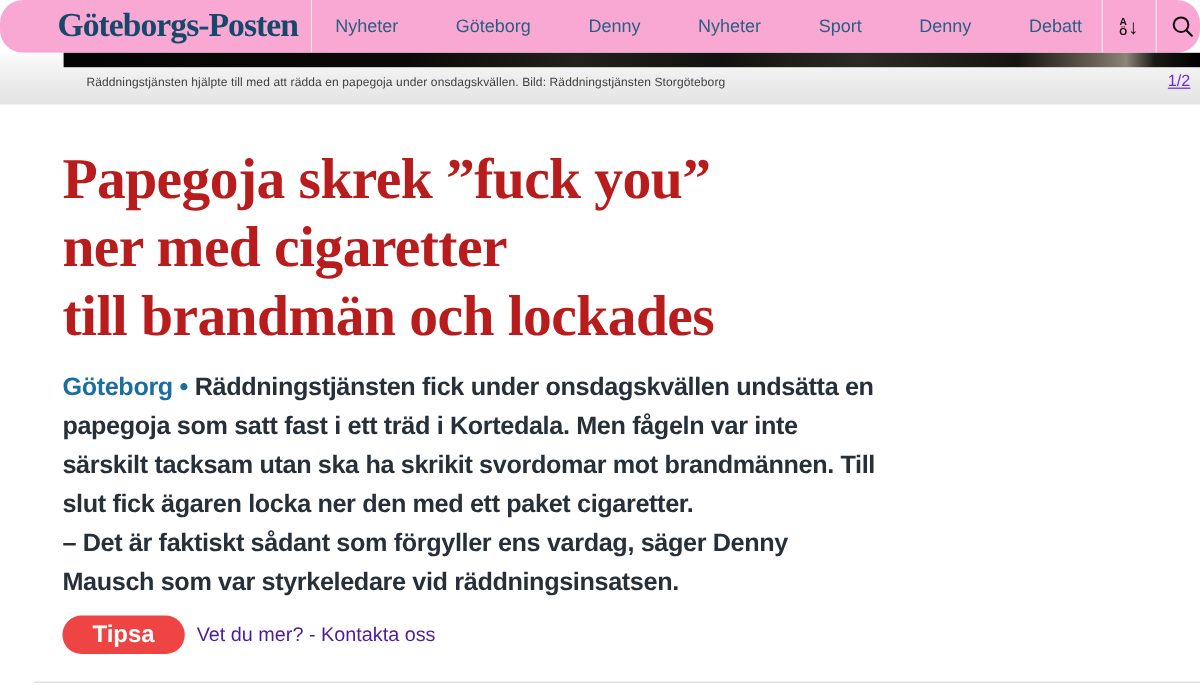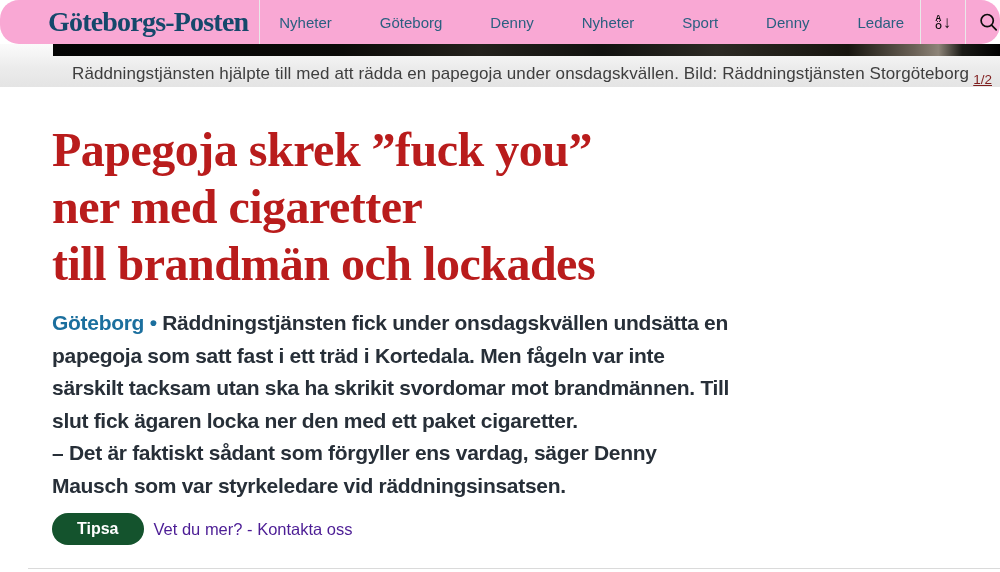--- a/index.html
+++ b/index.html
@@ -35,41 +35,41 @@
   .hero { position:absolute; top:44px; left:0; right:0; height:43px; }
   .caption-band {
     position:absolute; inset:0;
     background:linear-gradient(180deg,#fbfbfb 0%, #ececec 55%, #e4e4e4 100%);
   }
   .photo-strip {
     position:absolute; left:53px; right:0; top:0; height:12px; cursor:pointer;
     background:linear-gradient(90deg,#040404 0%,#0b0a08 30%,#23211c 45%,#121210 58%,#2c2a24 70%,#17150f 84%,#6b6257 91%,#8d8478 93.5%,#1a1a16 96%,#000 100%);
   }
   .caption {
-    position:absolute; left:72px; top:20px; font-size:17px; color:#3e3e3e; letter-spacing:0.1px;
+    position:absolute; left:72px; top:20px; font-size:10px; color:#3e3e3e; letter-spacing:0.1px;
   }
-  .counter { position:absolute; right:8px; top:28px; font-size:13.5px; color:#7f1d1d;text-decoration:underline; }
+  .counter { position:absolute; right:8px; top:16px; font-size:13.5px; color:#6d28d9;text-decoration:underline; }
 
   
   .article { position:absolute; left:52px; top:121px; width:680px; }
   .headline {
     font-family:"Liberation Serif", serif; font-weight:700;
     font-size:48px; line-height:57px; letter-spacing:-0.5px; color:#b91c1c;
   }
   .lead-block { margin-top:15px; font-weight:700; font-size:21px; line-height:32.5px; letter-spacing:-0.3px; color:#272f38; }
   .location { color:#1b6f9e; }
   .bullet { color:#1b6f9e; }
   .quote-par { margin:0; }
 
   
   .actions { display:flex; align-items:center; margin-top:11px; }
   .tipsa-btn {
-    background:#14532d; color:#fff; border:none; cursor:pointer;
+    background:#ef4444; color:#fff; border:none; cursor:pointer;
     font-family:"Liberation Sans", sans-serif;
-    font-weight:700; font-size:16px; padding:0 25px; height:32px;
+    font-weight:700; font-size:20px; padding:0 25px; height:32px;
     border-radius:16px; display:flex; align-items:center; justify-content:center;
   }
   .contact-link {
     margin-left:10px; font-size:16.5px; color:#4c1d95; text-decoration:none; cursor:pointer;
   }
 
   .bottom-divider { position:absolute; top:568px; left:28px; right:0; border-top:1px solid #dadada; }
 </style>
 </head>
 <body>
@@ -79,21 +79,21 @@
   <header class="topbar">
     <div class="logo">Göteborgs-Posten</div>
     <div class="vsep"></div>
     <nav class="nav-links">
       <a class="nav-link">Nyheter</a>
       <a class="nav-link">Göteborg</a>
       <a class="nav-link">Denny</a>
       <a class="nav-link">Nyheter</a>
       <a class="nav-link">Sport</a>
       <a class="nav-link">Denny</a>
-      <a class="nav-link">Ledare</a>
+      <a class="nav-link">Debatt</a>
     </nav>
     <div class="vsep"></div>
     <button class="icon-btn">
       <span class="sort-glyph">
         <span class="sort-letters">
           <span>A</span>
           <span>Ö</span>
         </span>
         <span class="sort-arrow">↓</span>
       </span>

